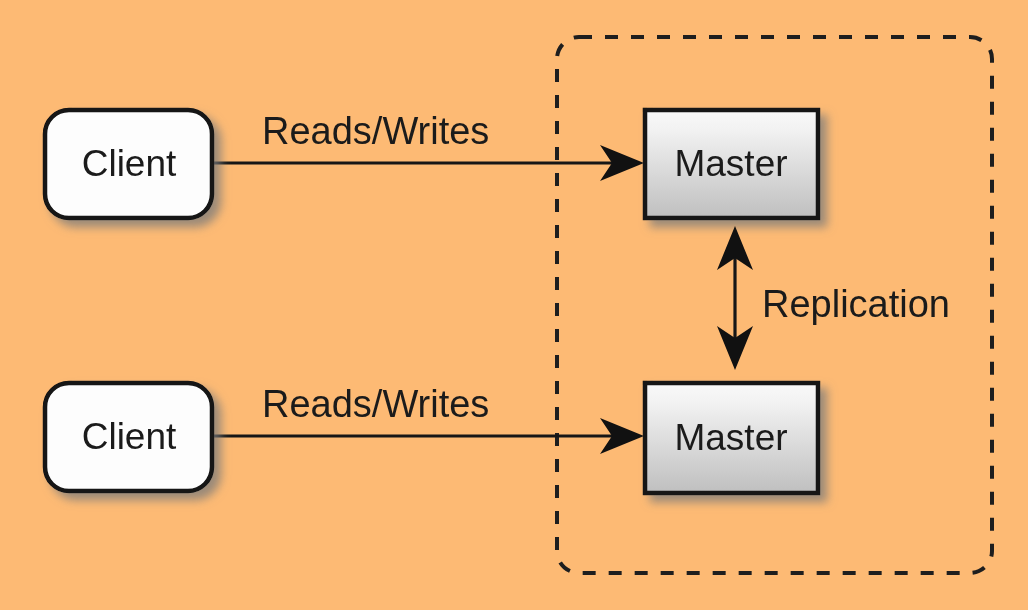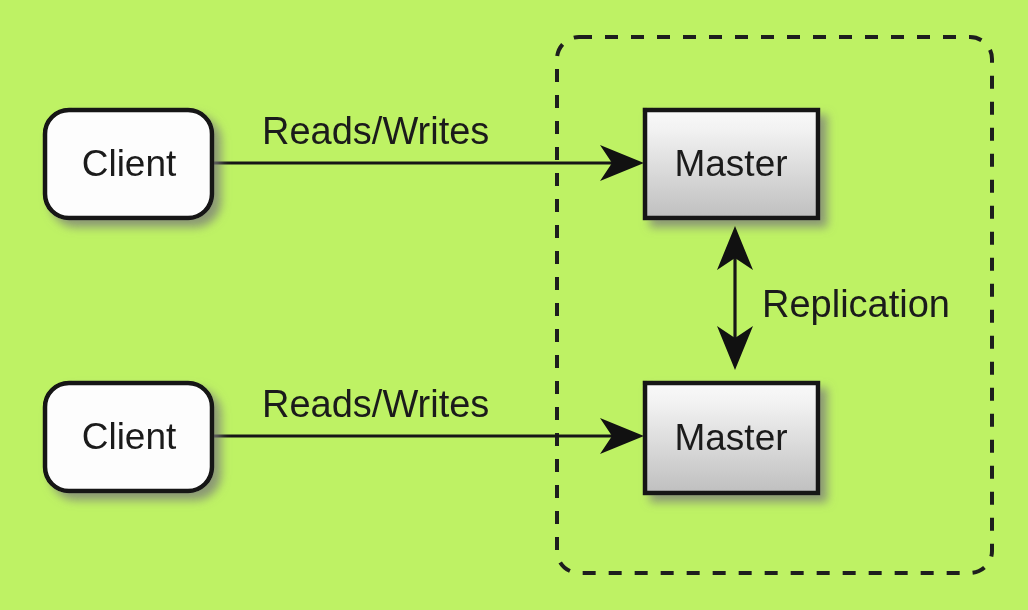--- a/index.html
+++ b/index.html
@@ -7,21 +7,21 @@
     padding: 0;
     background: #ffffff;
   }
   body {
     font-family: "Liberation Sans", sans-serif;
   }
   #canvas {
     position: relative;
     width: 1028px;
     height: 610px;
-    background: #bef264;
+    background: #fdba74;
     overflow: hidden;
   }
   #diagram-svg {
     position: absolute;
     left: 0;
     top: 0;
     width: 1028px;
     height: 610px;
   }
   .node-label {

